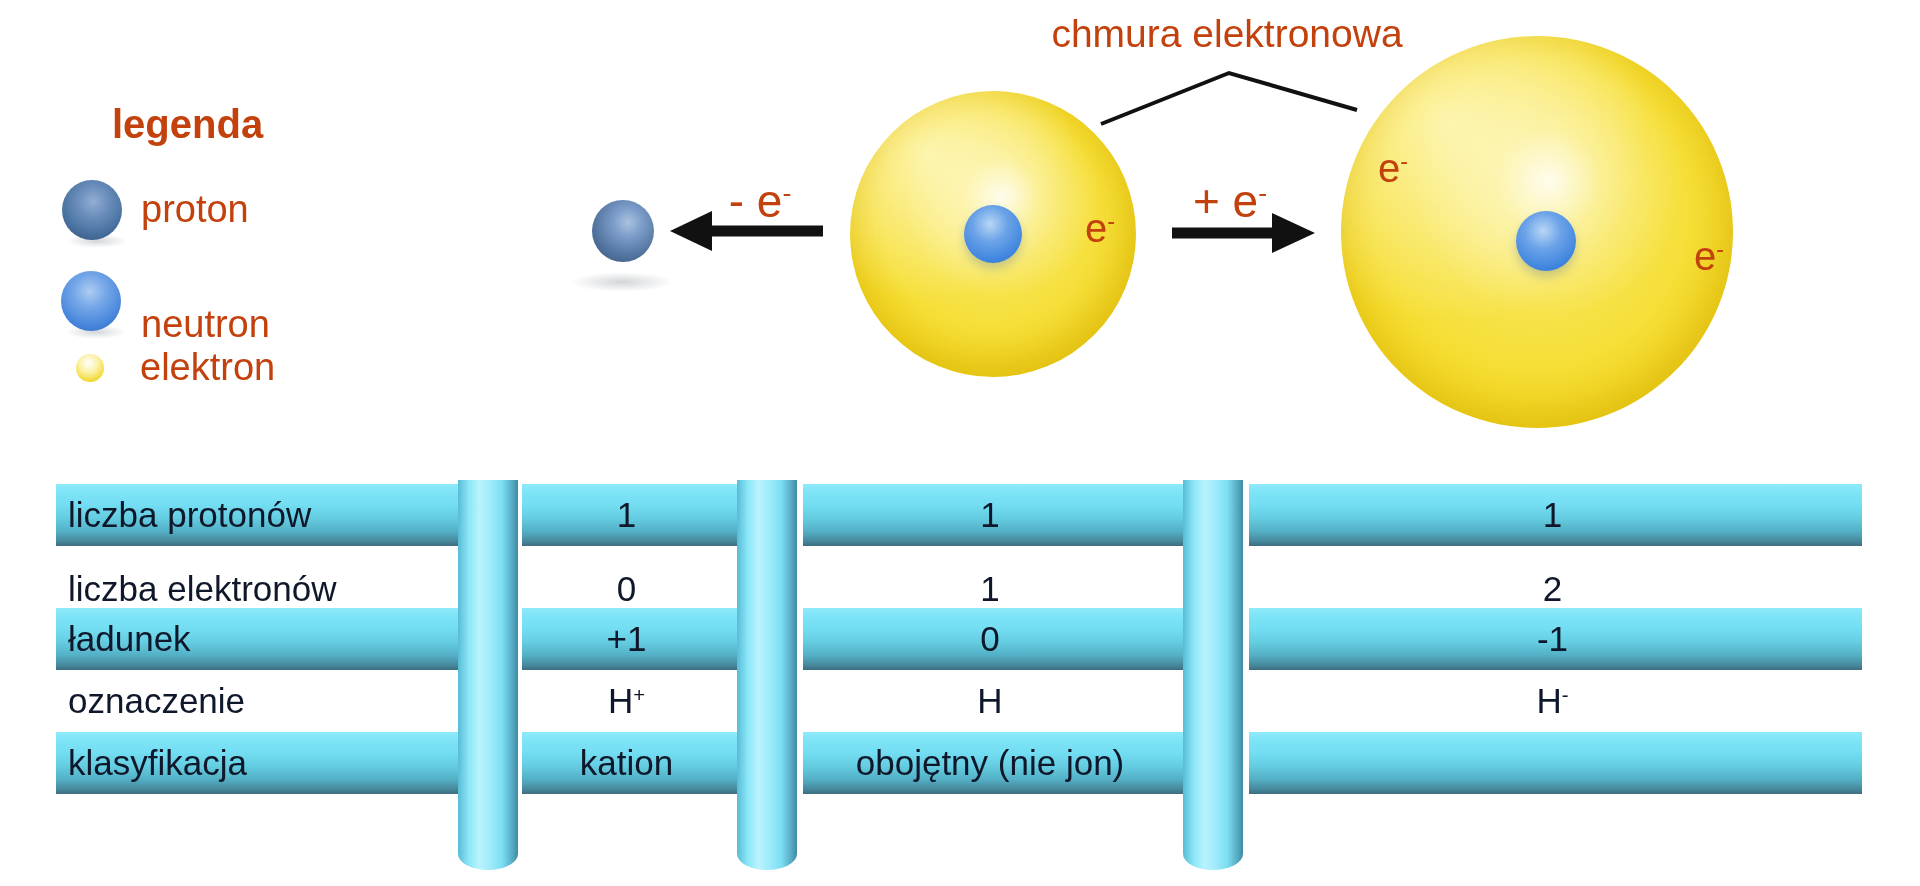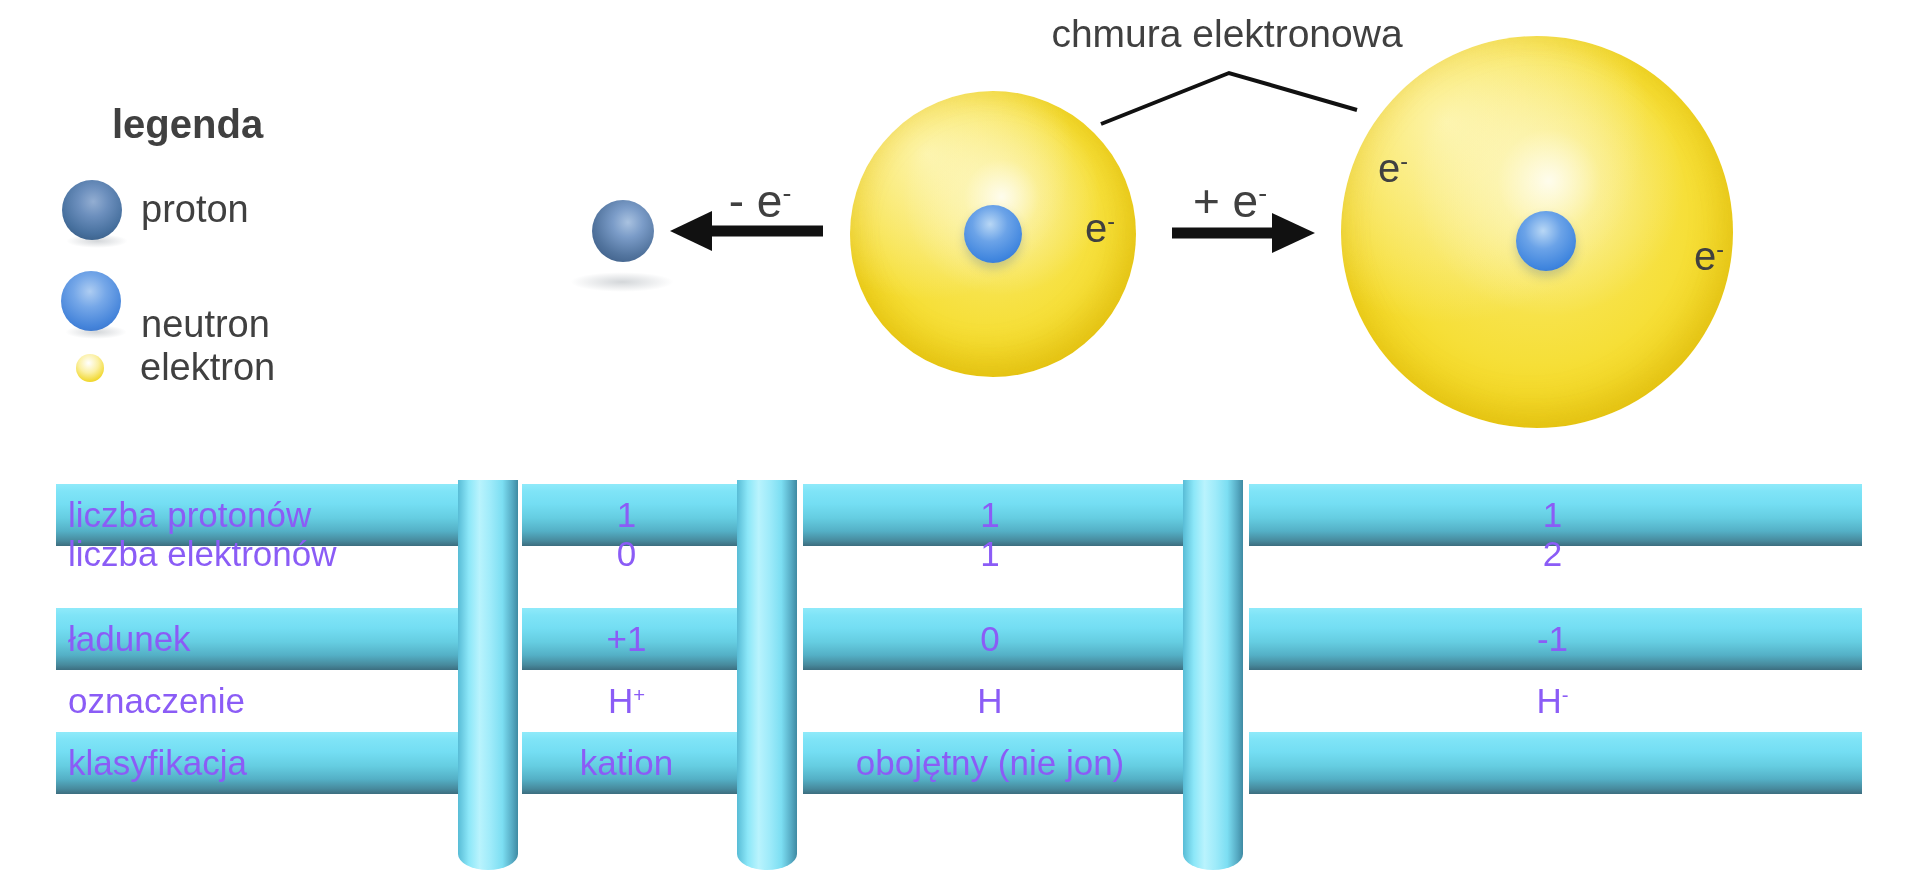--- a/index.html
+++ b/index.html
@@ -1,20 +1,20 @@
 <!DOCTYPE html>
 <html lang="pl"><head>
 <meta charset="utf-8">
 <style>
   html,body{margin:0;padding:0;background:#ffffff;}
   .canvas{
     position:relative;width:1920px;height:886px;background:#ffffff;overflow:hidden;
     font-family:"Liberation Sans","DejaVu Sans",sans-serif;color:#111111;
   }
-  .txt{position:absolute;white-space:nowrap;color:#404040;}
+  .txt{position:absolute;white-space:nowrap;color:#c2410c;}
 
   
   .legend-title{font-size:40px;font-weight:bold;}
   .legend-label{font-size:38px;}
   .ball{position:absolute;border-radius:50%;}
   .ball-proton{
     background:radial-gradient(circle at 52% 36%,#93aed2 0%,#6c8fbd 30%,#48719f 65%,#33567c 92%,#2e4c6e 100%);
   }
   .ball-neutron{
     background:radial-gradient(circle at 48% 34%,#aecdf2 0%,#75a7e8 32%,#4584da 70%,#2e66c0 100%);
@@ -58,23 +58,23 @@
   
   .tube{
     position:absolute;height:62px;z-index:1;
     background:linear-gradient(180deg,#8feafa 0%,#7fe4f7 12%,#74def3 32%,#65cde1 55%,#54b0c6 76%,#47899c 92%,#3c6d7f 100%);
   }
   .vbar{
     position:absolute;top:480px;height:390px;width:60px;z-index:2;
     background:linear-gradient(90deg,#58bcd6 0%,#8ce7f8 18%,#b9f3fd 36%,#9febfa 54%,#7cdef2 74%,#55a9c2 91%,#3f8aa2 100%);
     border-radius:0 0 50% 50% / 0 0 16px 16px;
   }
-  .cell{position:absolute;height:62px;line-height:62px;font-size:35px;z-index:3;color:#8b5cf6;}
+  .cell{position:absolute;height:62px;line-height:62px;font-size:35px;z-index:3;color:#0f172a;}
   .cell-center{text-align:center;}
-  .r0{top:484px}.r1{top:523px}.r2{top:608px}.r3{top:670px}.r4{top:732px}
+  .r0{top:484px}.r1{top:558px}.r2{top:608px}.r3{top:670px}.r4{top:732px}
   .seg-a{left:56px;width:409px}.seg-b{left:522px;width:223px}.seg-c{left:803px;width:387px}.seg-d{left:1249px;width:613px}
   .lab{left:68px}
   .c1{left:516px;width:221px}.c2{left:797px;width:386px}.c3{left:1243px;width:619px}
 
   svg.overlay{position:absolute;left:0;top:0;z-index:4;}
 </style>
 </head>
 <body>
 
 <div class="canvas">

